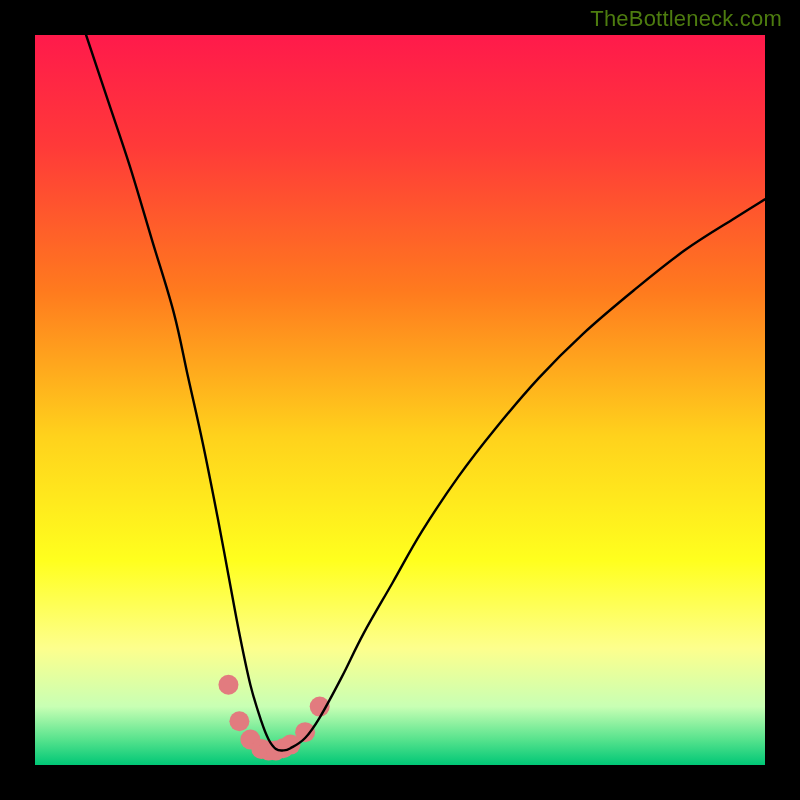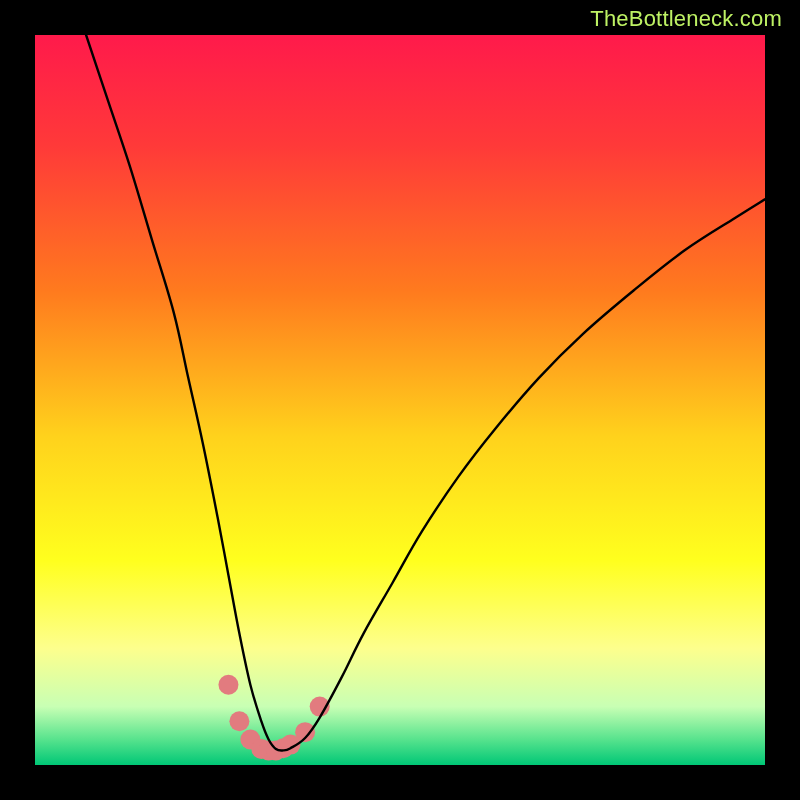--- a/index.html
+++ b/index.html
@@ -39,21 +39,21 @@
     top: 0;
     width: 730px;
     height: 730px;
   }
   .watermark {
     position: absolute;
     top: 6px;
     right: 18px;
     font-family: Arial, Helvetica, sans-serif;
     font-size: 22px;
-    color: #bef264;
+    color: #4d7c0f;
     letter-spacing: 0.2px;
     user-select: none;
   }
 </style>
 </head>
 <body>
 
 <div class="frame">
   <div class="plot">
     <div class="gradient" id="grad" style="background: linear-gradient(rgb(255, 26, 75) 0%, rgb(255, 57, 57) 15%, rgb(255, 122, 30) 35%, rgb(255, 210, 28) 55%, rgb(255, 255, 30) 72%, rgb(253, 255, 141) 84%, rgb(200, 255, 180) 92%, rgb(87, 227, 141) 96.5%, rgb(0, 199, 118) 100%);"></div>

